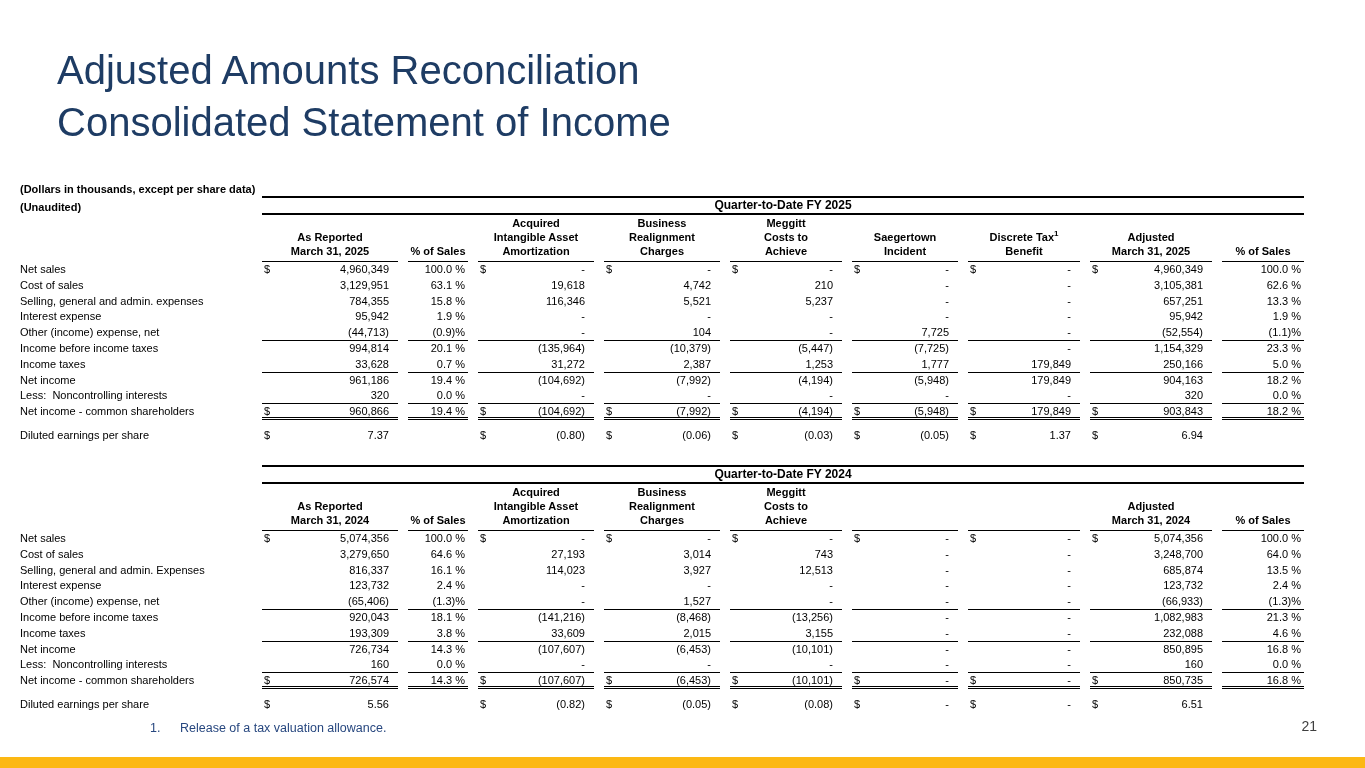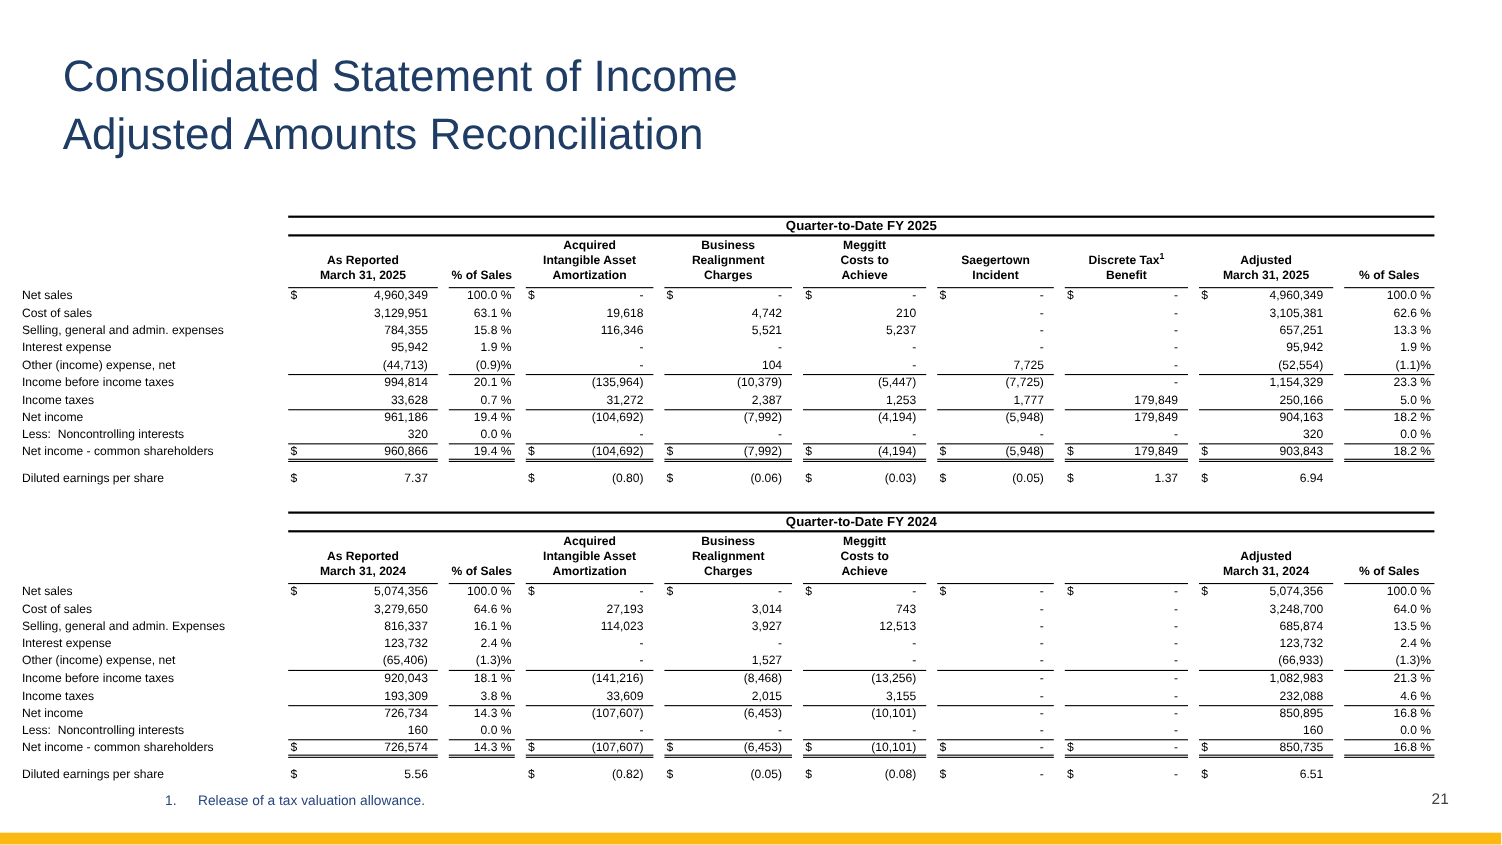--- a/index.html
+++ b/index.html
@@ -52,24 +52,28 @@
   }
   .footnote .fn-num{width:30px;}
   .page-number{position:absolute;right:48px;top:718px;font-size:14px;color:#3f3f3f;}
   .accent-bar{position:absolute;left:0;right:0;bottom:0;height:11px;background:var(--gold,#fcb813);}
 </style>
 </head>
 <body>
 
 <div class="slide">
   <div class="page-title">
+    <div>Adjusted Amounts Reconciliation</div>
     <div>Consolidated Statement of Income</div>
-    <div>Adjusted Amounts Reconciliation</div>
   </div>
 
+  <div class="notes">
+    <div>(Dollars in thousands, except per share data)</div>
+    <div>(Unaudited)</div>
+  </div>
 
   <div class="tables" id="tables">
       <div class="fin-table">
         <div class="trow">
           <div class="lcell"></div>
           <div class="period-band">Quarter-to-Date FY 2025</div>
         </div>
         <div class="trow">
           <div class="lcell"></div>
           <div class="gcell hcell first" style="width: 136px;">

